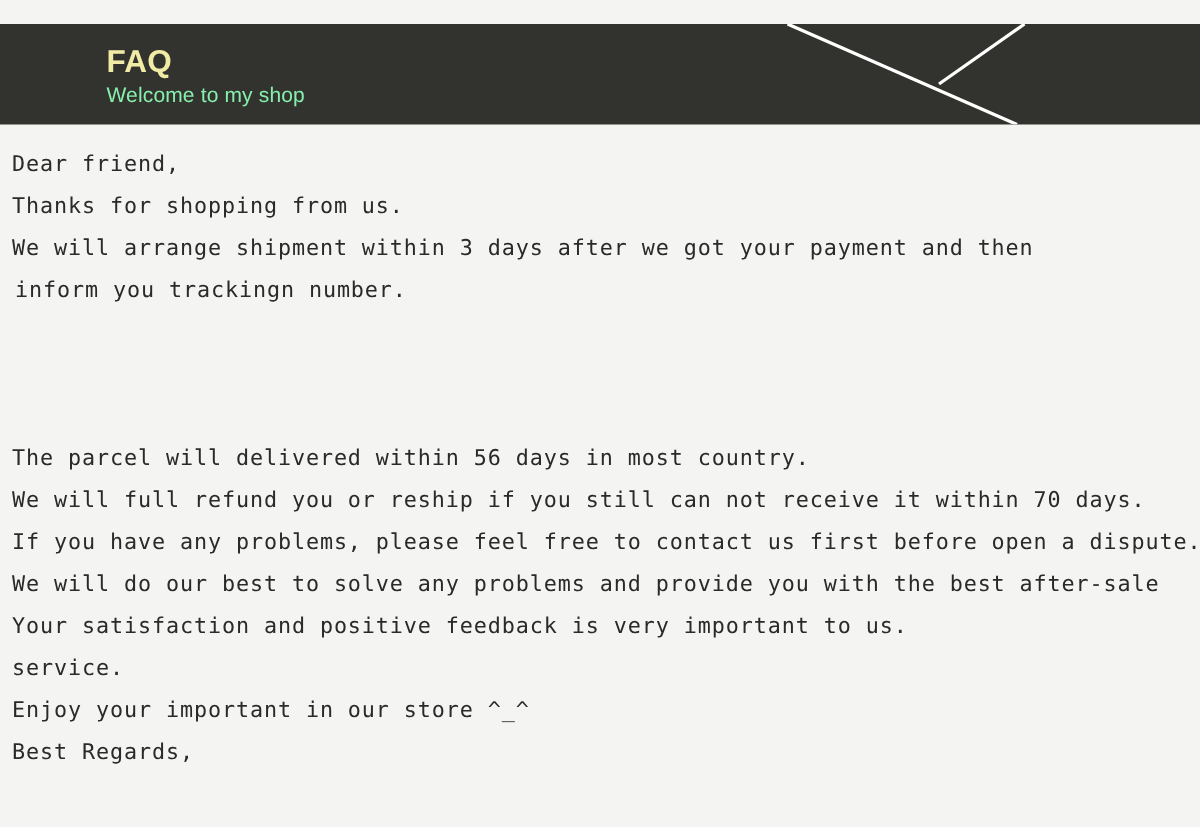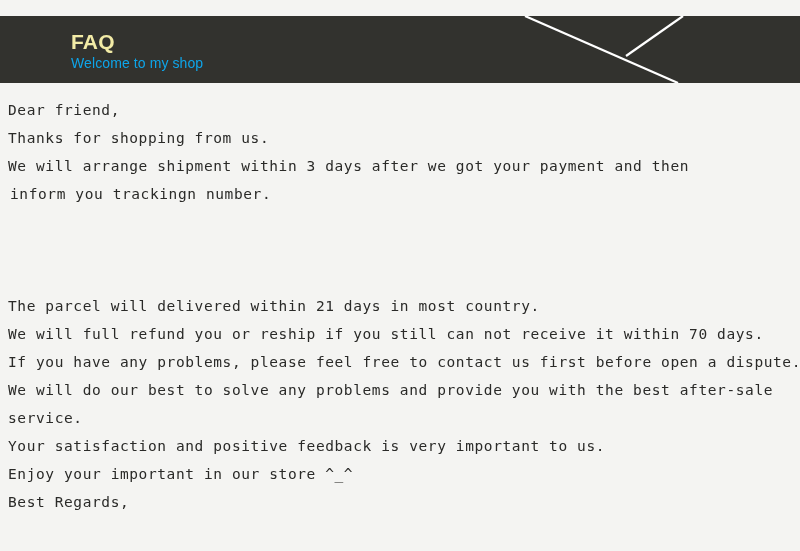--- a/index.html
+++ b/index.html
@@ -55,21 +55,21 @@
     color: #f2eba6;
     line-height: 24px;
     letter-spacing: 0.2px;
     margin: 0;
   }
 
   .banner-subtitle {
     font-family: "Liberation Sans", sans-serif;
     font-size: 14px;
     font-weight: normal;
-    color: #0ea5e9;
+    color: #86efac;
     line-height: 19px;
     letter-spacing: 0.1px;
     margin: 0;
   }
 
   
   .faq-body {
     position: absolute;
     left: 0;
     top: 96px;
@@ -125,25 +125,25 @@
       <div class="copy-line">Thanks for shopping from us.</div>
       <div class="copy-line">We will arrange shipment within 3 days after we got your payment and then</div>
       <div class="copy-line indent">inform you trackingn number.</div>
     </div>
 
     <div class="copy-spacer"></div>
     <div class="copy-spacer"></div>
     <div class="copy-spacer"></div>
 
     <div class="copy-block">
-      <div class="copy-line">The parcel will delivered within 21 days in most country.</div>
+      <div class="copy-line">The parcel will delivered within 56 days in most country.</div>
       <div class="copy-line">We will full refund you or reship if you still can not receive it within 70 days.</div>
       <div class="copy-line">If you have any problems, please feel free to contact us first before open a dispute.</div>
       <div class="copy-line">We will do our best to solve any problems and provide you with the best after-sale</div>
+      <div class="copy-line">Your satisfaction and positive feedback is very important to us.</div>
       <div class="copy-line">service.</div>
-      <div class="copy-line">Your satisfaction and positive feedback is very important to us.</div>
       <div class="copy-line">Enjoy your important in our store ^_^</div>
       <div class="copy-line">Best Regards,</div>
     </div>
 
   </div>
 
 </div>
 
 </body></html>

